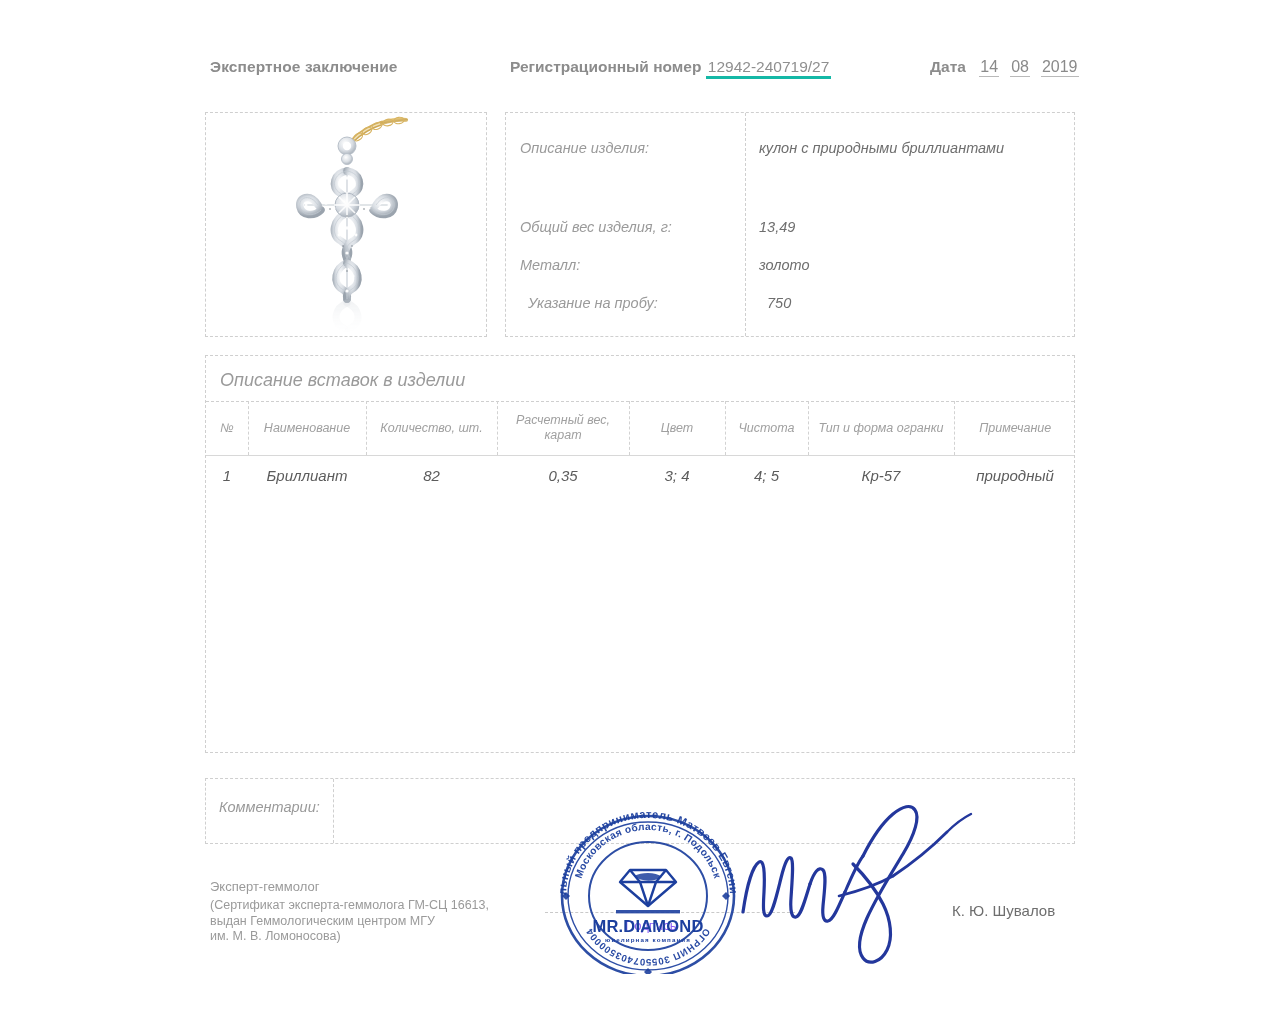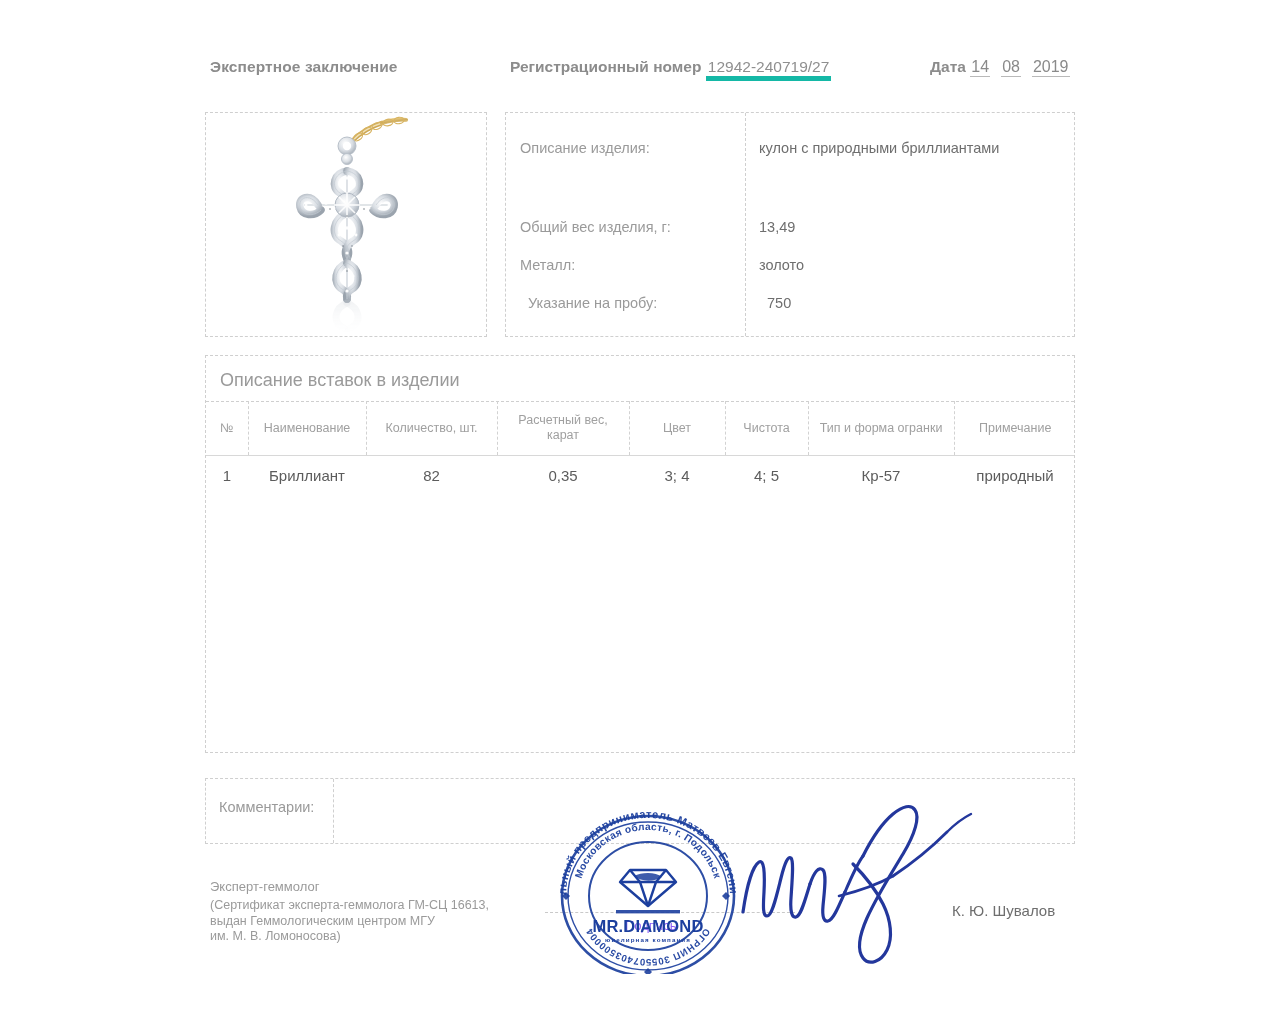--- a/index.html
+++ b/index.html
@@ -20,36 +20,37 @@
   .hdr-title{
     position:absolute;left:0;top:0;
     font-size:15.5px;font-weight:bold;color:#8c8c8c;letter-spacing:.1px;
     white-space:nowrap;
   }
   .hdr-regblock{position:absolute;left:300px;top:0;white-space:nowrap;}
   .hdr-datablock{position:absolute;left:720px;top:0;white-space:nowrap;}
   .hdr-lbl{font-size:15.5px;font-weight:bold;color:#8c8c8c;}
   .hdr-val{
     font-size:15.5px;color:#8f8f8f;font-weight:normal;
-    border-bottom:5px solid #14b8a6;padding:0 2px 1px 2px;
+    border-bottom:3px solid #14b8a6;padding:0 2px 1px 2px;
     display:inline-block;line-height:17px;
   }
   .date-parts{display:inline-block;}
   .date-parts span{
     border-bottom:1px solid #b9b9b9;padding:0 1px 1px 1px;
     display:inline-block;line-height:17px;margin-left:11px;
   }
-  .date-parts span:first-child{margin-left:0;}
+  .date-parts span:first-child{margin-left:9px;}
 
   
   .dbox{
     position:absolute;
     border:1px dashed #cfcfcf;
     background:#fff;
     box-sizing:border-box;
+    font-style:italic;
   }
 
   
   #photo-box{left:205px;top:112px;width:282px;height:225px;}
   .photo-wrap{position:absolute;left:0;top:0;width:100%;height:100%;overflow:hidden;}
 
   
   #desc-box{left:505px;top:112px;width:570px;height:225px;}
   .desc-grid{position:absolute;left:0;top:0;width:100%;height:100%;}
   .desc-split{

